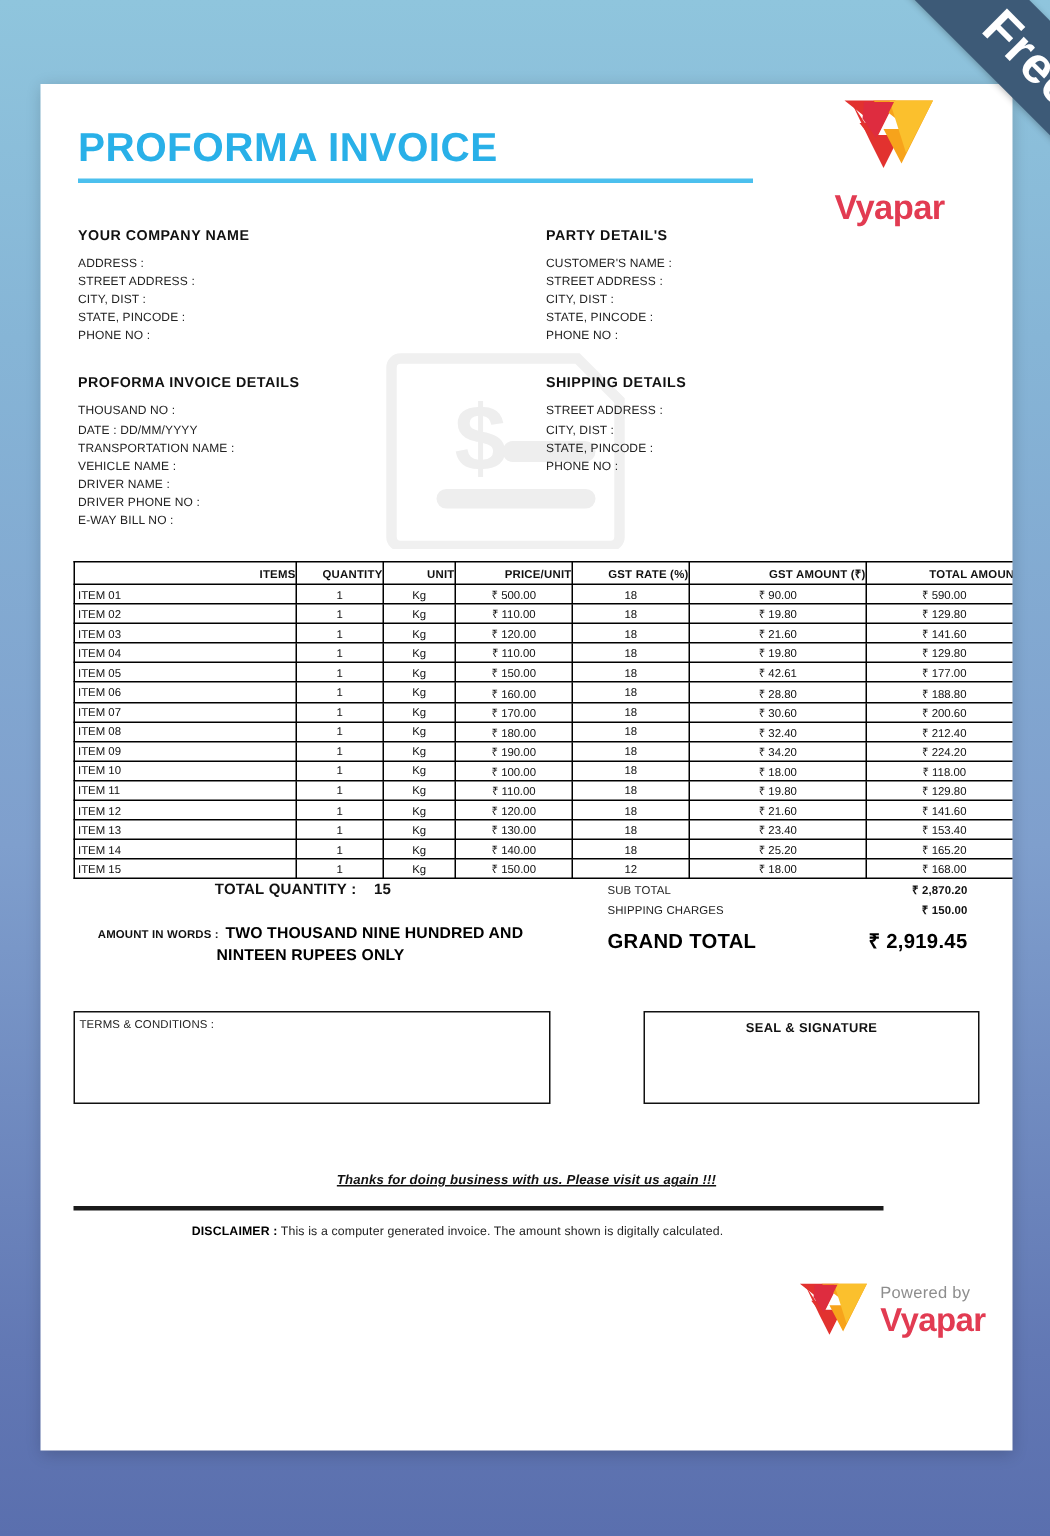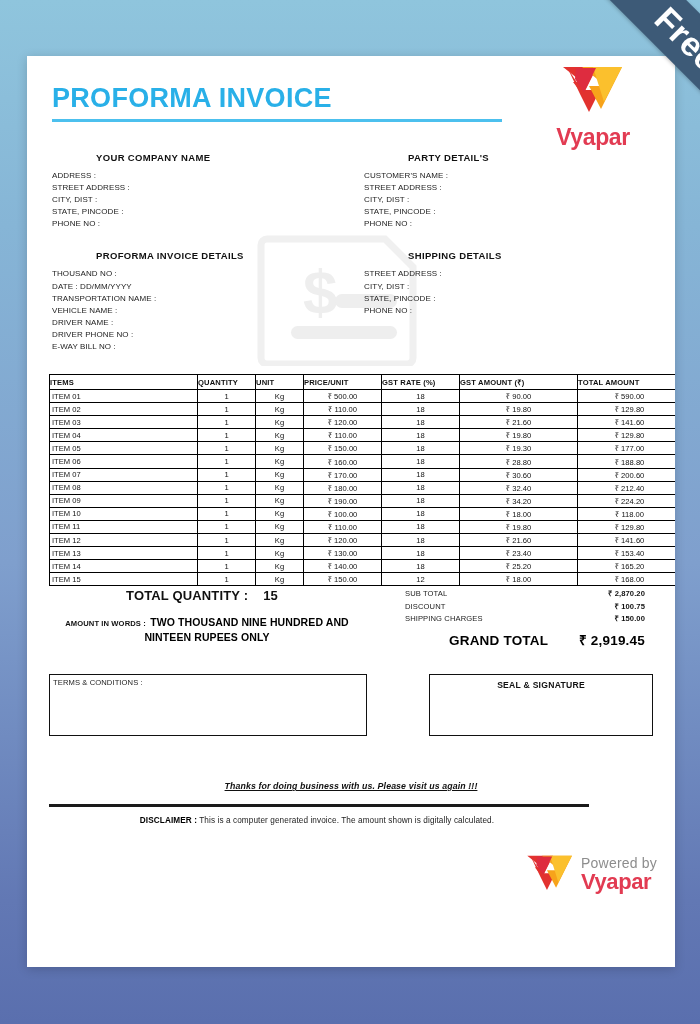--- a/index.html
+++ b/index.html
@@ -120,21 +120,20 @@
     margin-top: 2px;
   }
 
   
   .block-head {
     font-size: 9.5px;
     font-weight: bold;
     color: #111;
     letter-spacing: 0.35px;
     margin-bottom: 7px;
-    margin-left: 44px;
   }
   .block-line {
     font-size: 8px;
     color: #222;
     line-height: 12.1px;
     letter-spacing: 0.1px;
     white-space: nowrap;
   }
   #col-left { position: absolute; left: 25px; top: 96px; width: 300px; }
   #col-right { position: absolute; left: 337px; top: 96px; width: 300px; }
@@ -151,41 +150,41 @@
   }
   #items-table th, #items-table td {
     border: 1px solid #000;
     font-size: 7.6px;
     padding: 0;
     height: 12.1px;
     color: #111;
   }
   #items-table th {
     font-weight: bold;
-    text-align: left;
+    text-align: right;
     font-size: 7.6px;
     height: 14px;
     letter-spacing: 0.15px;
   }
   #items-table td.c-item { text-align: left; padding-left: 2px; margin-top: 25px; }
   #items-table td.c-num { text-align: center; }
   .col-items { width: 148px; }
   .col-qty { width: 58px; }
   .col-unit { width: 48px; }
   .col-price { width: 78px; }
   .col-gstrate { width: 78px; }
   .col-gstamt { width: 118px; }
   .col-total { width: 104px; }
 
   
   #total-qty-row {
     position: absolute;
     left: 25px;
     top: 532px;
-    font-size: 13px;
+    font-size: 10px;
     font-weight: bold;
     color: #111;
     width: 300px;
     text-align: center;
     letter-spacing: 0.15px;
   }
   #amount-words-wrap {
     position: absolute;
     left: 10px;
     top: 556px;
@@ -219,21 +218,20 @@
     color: #222;
     line-height: 12.6px;
     letter-spacing: 0.1px;
   }
   .sum-row .sv { font-weight: bold; color: #111; }
   .grand-row {
     display: flex;
     justify-content: space-between;
     align-items: baseline;
     margin-top: 5px;
-    margin-left: 44px;
   }
   .grand-label {
     font-size: 13.5px;
     font-weight: bold;
     color: #000;
     letter-spacing: 0.2px;
   }
   .grand-value {
     font-size: 13.5px;
     font-weight: bold;
@@ -292,21 +290,21 @@
   #footer-rule {
     position: absolute;
     left: 22px;
     top: 748px;
     width: 540px;
     height: 2.5px;
     background: #1a1a1a;
   }
   #disclaimer {
     position: absolute;
-    left: 12px;
+    left: 0;
     top: 760px;
     width: 556px;
     text-align: center;
     font-size: 8.2px;
     color: #222;
     letter-spacing: 0.1px;
   }
   #disclaimer b { color: #000; }
 
   
@@ -317,21 +315,21 @@
     display: flex;
     align-items: center;
     gap: 6px;
   }
   #powered-text-wrap {
     display: flex;
     flex-direction: column;
     line-height: 1;
   }
   .powered-small {
-    font-size: 14px;
+    font-size: 11px;
     color: #8d8d8d;
     margin-bottom: 1px;
     letter-spacing: 0.2px;
   }
   .powered-word {
     font-size: 22px;
     font-weight: bold;
     color: #e23b52;
     letter-spacing: -0.4px;
   }
@@ -465,21 +463,21 @@
             <td class="c-num">18</td>
             <td class="c-num">₹ 19.80</td>
             <td class="c-num">₹ 129.80</td>
           </tr>
           <tr>
             <td class="c-item">ITEM 05</td>
             <td class="c-num">1</td>
             <td class="c-num">Kg</td>
             <td class="c-num">₹ 150.00</td>
             <td class="c-num">18</td>
-            <td class="c-num">₹ 19.30</td>
+            <td class="c-num">₹ 42.61</td>
             <td class="c-num">₹ 177.00</td>
           </tr>
           <tr>
             <td class="c-item">ITEM 06</td>
             <td class="c-num">1</td>
             <td class="c-num">Kg</td>
             <td class="c-num">₹ 160.00</td>
             <td class="c-num">18</td>
             <td class="c-num">₹ 28.80</td>
             <td class="c-num">₹ 188.80</td>
@@ -577,24 +575,20 @@
     <div id="amount-words-wrap">
       <span id="amt-words-label">AMOUNT IN WORDS :</span>
       <span id="amt-words-value">TWO THOUSAND NINE HUNDRED AND</span>
       <div id="amt-words-value2" class="" style="font-size:10.5px;font-weight:bold;color:#000;line-height:15px;letter-spacing:0.1px;">NINTEEN RUPEES ONLY</div>
     </div>
 
     <div id="summary">
       <div class="sum-row">
         <span>SUB TOTAL</span>
         <span class="sv">₹ 2,870.20</span>
-      </div>
-      <div class="sum-row">
-        <span>DISCOUNT</span>
-        <span class="sv">₹ 100.75</span>
       </div>
       <div class="sum-row">
         <span>SHIPPING CHARGES</span>
         <span class="sv">₹ 150.00</span>
       </div>
       <div class="grand-row">
         <span class="grand-label">GRAND TOTAL</span>
         <span class="grand-value">₹ 2,919.45</span>
       </div>
     </div>

